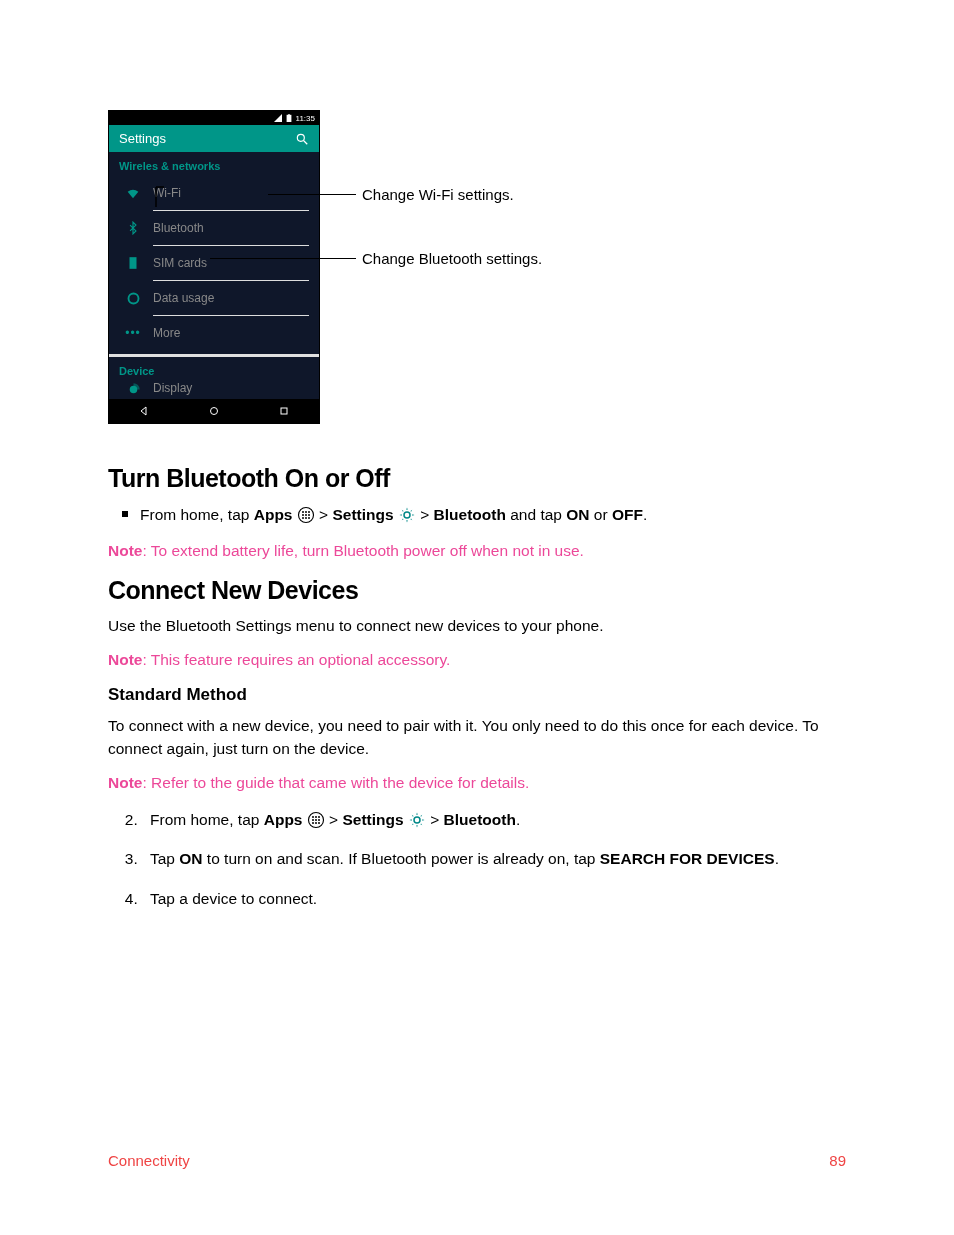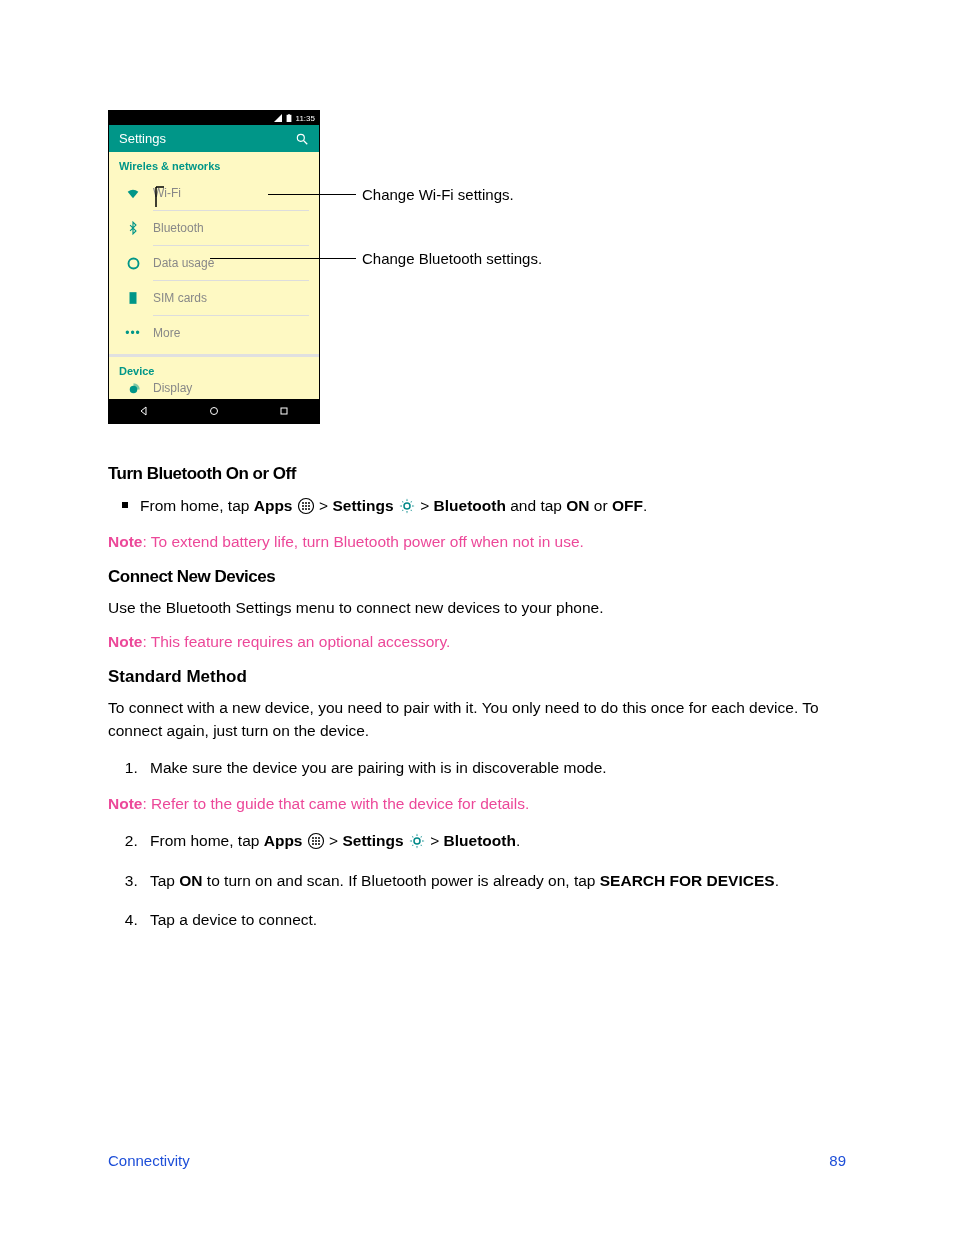--- a/index.html
+++ b/index.html
@@ -11,21 +11,21 @@
     position: relative;
     color: #000;
   }
   .page { padding: 110px 108px 0 108px; }
 
   
   .figure { display: flex; align-items: flex-start; margin-bottom: 40px; }
   .phone {
     width: 212px;
     border: 1px solid #000;
-    background: #fef9c3;
+    background: #0f172a;
     position: relative;
   }
   .statusbar {
     background: #000;
     height: 14px;
     display: flex;
     justify-content: flex-end;
     align-items: center;
     color: #fff;
     font-size: 8px;
@@ -83,21 +83,21 @@
   .navbar svg { width: 12px; height: 12px; }
 
   .callouts { flex: 1; position: relative; font-size: 15px; }
   .callout { position: absolute; display: flex; align-items: center; }
   .callout .line { height: 1px; background: #000; }
 
   
   h2.heavy {
     font-family: Arial, sans-serif;
     font-weight: 900;
-    font-size: 17px;
+    font-size: 25px;
     margin-top: 8px;
     margin-bottom: 10px;
     letter-spacing: -0.5px;
   }
   h3.heavy {
     font-family: Arial, sans-serif;
     font-weight: 900;
     font-size: 17px;
     margin-top: 12px;
     margin-bottom: 10px;
@@ -130,21 +130,21 @@
   .b { font-weight: bold; }
 
   .footer {
     position: absolute;
     bottom: 66px;
     left: 108px;
     right: 108px;
     display: flex;
     justify-content: space-between;
     font-size: 15px;
-    color: #1d4ed8;
+    color: #ef4444;
   }
 </style>
 </head>
 <body>
 
 <div class="page">
 
   <div class="figure">
     <div class="phone">
       <div class="statusbar">
@@ -178,33 +178,33 @@
         <div class="row">
           <span class="row-icon" style="color:#009688;">
             <svg width="14" height="14" viewBox="0 0 24 24" fill="none" stroke="#009688" stroke-width="2">
                 <path d="M7 7 L17 17 L12 22 L12 2 L17 7 L7 17"></path>
               </svg>
           </span>
           <span>Bluetooth</span>
         </div>
         <div class="row">
           <span class="row-icon">
+            <svg width="14" height="14" viewBox="0 0 24 24" fill="#009688">
+                <path d="M6 2 L18 2 L18 22 L6 22 L6 8 Z"></path>
+              </svg>
+          </span>
+          <span>SIM cards</span>
+        </div>
+        <div class="row">
+          <span class="row-icon">
             <svg width="15" height="15" viewBox="0 0 24 24" fill="none" stroke="#009688" stroke-width="3">
                 <circle cx="12" cy="12" r="8"></circle>
               </svg>
           </span>
           <span>Data usage</span>
-        </div>
-        <div class="row">
-          <span class="row-icon">
-            <svg width="14" height="14" viewBox="0 0 24 24" fill="#009688">
-                <path d="M6 2 L18 2 L18 22 L6 22 L6 8 Z"></path>
-              </svg>
-          </span>
-          <span>SIM cards</span>
         </div>
         <div class="row">
           <span class="row-icon" style="color:#009688;font-size:12px;letter-spacing:1px;">•••</span>
           <span>More</span>
         </div>
       </div>
 
       <div class="section-div"></div>
       <div class="section-label">Device</div>
       <div style="overflow:hidden;height:18px;">
@@ -281,23 +281,20 @@
 
   <p class="note"><span class="bold">Note</span><span>: To extend battery life, turn Bluetooth power off when not in use.</span></p>
 
   <h2 class="heavy">Connect New Devices</h2>
   <p class="body">Use the Bluetooth Settings menu to connect new devices to your phone.</p>
   <p class="note"><span class="bold">Note</span><span>: This feature requires an optional accessory.</span></p>
 
   <h3 class="heavy">Standard Method</h3>
   <p class="body">To connect with a new device, you need to pair with it. You only need to do this once for each device. To connect again, just turn on the device.</p>
 
-  <ol class="numbered" start="1">
-    <li>Make sure the device you are pairing with is in discoverable mode.</li>
-  </ol>
 
   <p class="note"><span class="bold">Note</span><span>: Refer to the guide that came with the device for details.</span></p>
 
   <ol class="numbered" start="2">
     <li>
       <span>From home, tap </span><span class="b">Apps</span>
       <span class="inline-icon">
         <svg viewBox="0 0 24 24">
             <circle cx="12" cy="12" r="10" fill="none" stroke="#000" stroke-width="1.5"></circle>
             <circle cx="8" cy="8" r="1.3" fill="#000"></circle>

